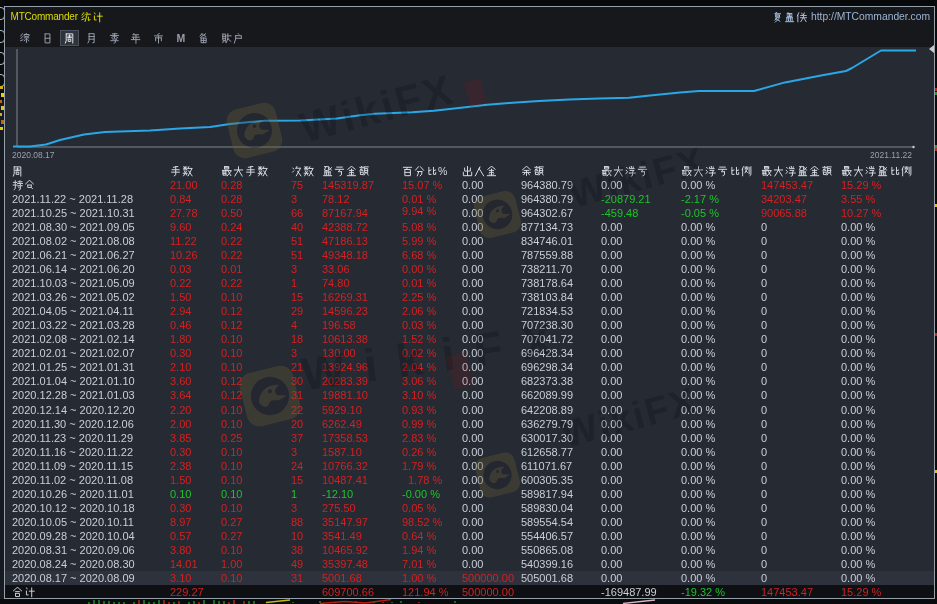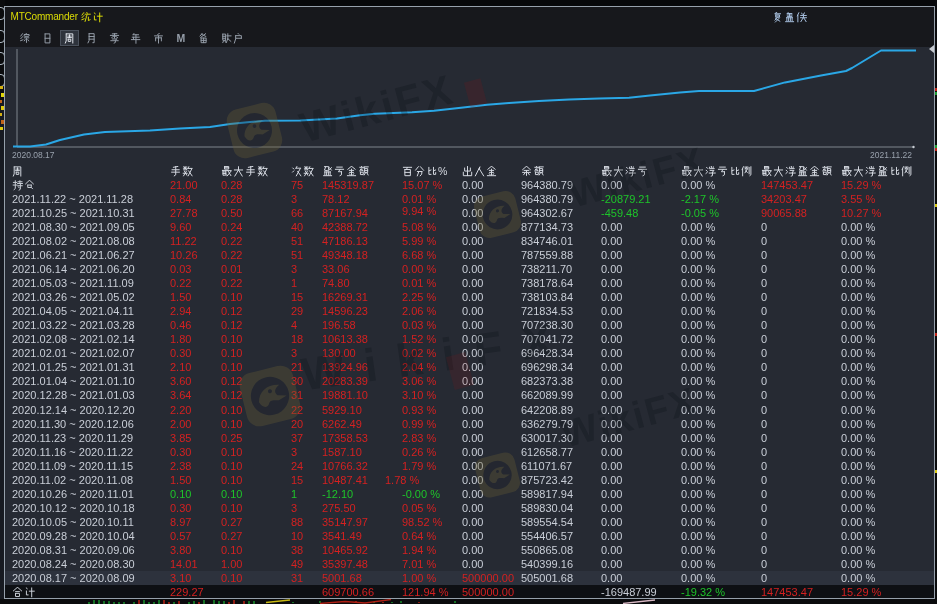--- a/index.html
+++ b/index.html
@@ -207,20 +207,21 @@
       <svg class="cj" style="width:11px;height:11px;">
         <use href="#g-fu"></use>
       </svg>
       <svg class="cj" style="width:11px;height:11px;">
         <use href="#g-pan"></use>
       </svg>
       <svg class="cj" style="width:11px;height:11px;">
         <use href="#g-xia"></use>
       </svg>
     </div>
+    <div class="ab" style="left:806px;top:0;height:20px;line-height:20px;font-size:10.3px;color:#9cb4d4">http://MTCommander.com</div>
     <div id="menu">
       <div class="ab" style="left:55px;top:22.5px;width:19px;height:16px;background:#2e333c;border:1px solid #4a515c;box-sizing:border-box"></div>
       <div class="cjr" style="left:14px;top:25.8px;color:#959da8">
         <svg class="cj" style="width:11px;height:11px;">
           <use href="#g-zong"></use>
         </svg>
       </div>
       <div class="cjr" style="left:36.6px;top:25.8px;color:#959da8">
         <svg class="cj" style="width:11px;height:11px;">
           <use href="#g-ri"></use>
@@ -515,21 +516,21 @@
     <div class="cell r" style="left:216px;top:255.21px">0.01</div>
     <div class="cell r" style="left:286px;top:255.21px">3</div>
     <div class="cell r" style="left:317px;top:255.21px">33.06</div>
     <div class="cell r" style="left:397px;top:255.21px">0.00 %</div>
     <div class="cell w" style="left:457px;top:255.21px">0.00</div>
     <div class="cell w" style="left:516px;top:255.21px">738211.70</div>
     <div class="cell w" style="left:596px;top:255.21px">0.00</div>
     <div class="cell w" style="left:676px;top:255.21px">0.00 %</div>
     <div class="cell w" style="left:756px;top:255.21px">0</div>
     <div class="cell w" style="left:836px;top:255.21px">0.00 %</div>
-    <div class="cell w" style="left:7px;top:269.24px">2021.05.03 ~ 2021.11.09</div>
+    <div class="cell w" style="left:7px;top:269.24px">2021.10.03 ~ 2021.05.09</div>
     <div class="cell r" style="left:165px;top:269.24px">0.22</div>
     <div class="cell r" style="left:216px;top:269.24px">0.22</div>
     <div class="cell r" style="left:286px;top:269.24px">1</div>
     <div class="cell r" style="left:317px;top:269.24px">74.80</div>
     <div class="cell r" style="left:397px;top:269.24px">0.01 %</div>
     <div class="cell w" style="left:457px;top:269.24px">0.00</div>
     <div class="cell w" style="left:516px;top:269.24px">738178.64</div>
     <div class="cell w" style="left:596px;top:269.24px">0.00</div>
     <div class="cell w" style="left:676px;top:269.24px">0.00 %</div>
     <div class="cell w" style="left:756px;top:269.24px">0</div>
@@ -688,23 +689,23 @@
     <div class="cell w" style="left:516px;top:451.63px">611071.67</div>
     <div class="cell w" style="left:596px;top:451.63px">0.00</div>
     <div class="cell w" style="left:676px;top:451.63px">0.00 %</div>
     <div class="cell w" style="left:756px;top:451.63px">0</div>
     <div class="cell w" style="left:836px;top:451.63px">0.00 %</div>
     <div class="cell w" style="left:7px;top:465.66px">2020.11.02 ~ 2020.11.08</div>
     <div class="cell r" style="left:165px;top:465.66px">1.50</div>
     <div class="cell r" style="left:216px;top:465.66px">0.10</div>
     <div class="cell r" style="left:286px;top:465.66px">15</div>
     <div class="cell r" style="left:317px;top:465.66px">10487.41</div>
-    <div class="cell r" style="left:380px;top:465.66px">1.78 %</div>
+    <div class="cell r" style="left:403px;top:465.66px">1.78 %</div>
     <div class="cell w" style="left:457px;top:465.66px">0.00</div>
-    <div class="cell w" style="left:516px;top:465.66px">875723.42</div>
+    <div class="cell w" style="left:516px;top:465.66px">600305.35</div>
     <div class="cell w" style="left:596px;top:465.66px">0.00</div>
     <div class="cell w" style="left:676px;top:465.66px">0.00 %</div>
     <div class="cell w" style="left:756px;top:465.66px">0</div>
     <div class="cell w" style="left:836px;top:465.66px">0.00 %</div>
     <div class="cell w" style="left:7px;top:479.69px">2020.10.26 ~ 2020.11.01</div>
     <div class="cell g" style="left:165px;top:479.69px">0.10</div>
     <div class="cell g" style="left:216px;top:479.69px">0.10</div>
     <div class="cell g" style="left:286px;top:479.69px">1</div>
     <div class="cell g" style="left:317px;top:479.69px">-12.10</div>
     <div class="cell g" style="left:397px;top:479.69px">-0.00 %</div>

